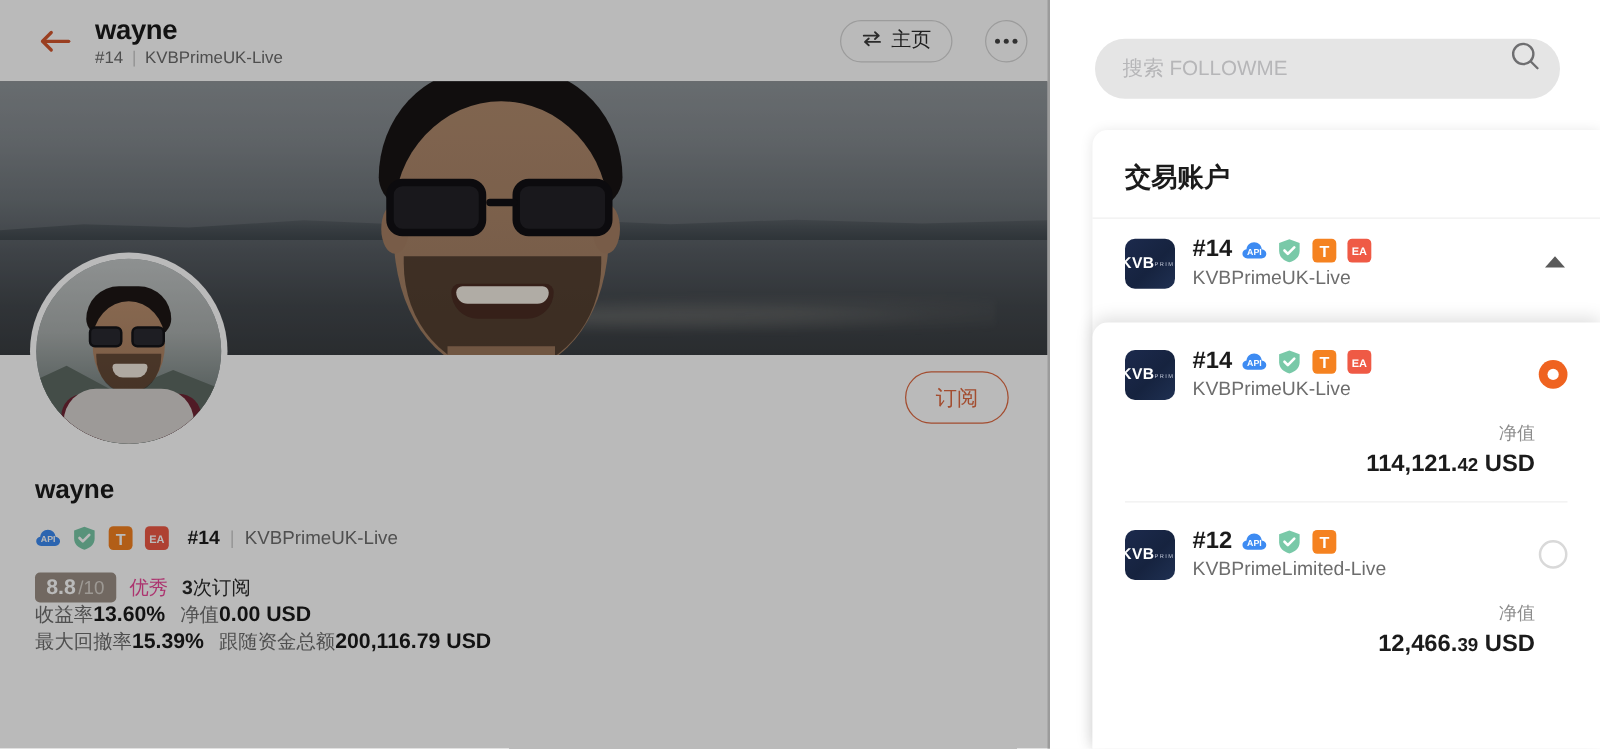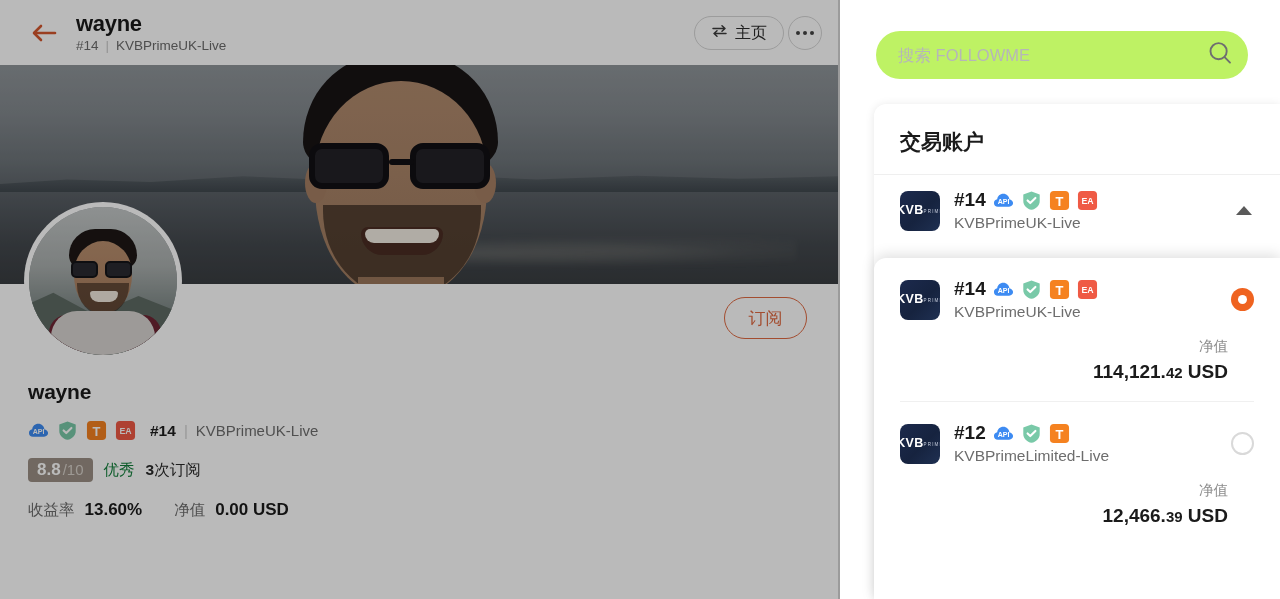--- a/index.html
+++ b/index.html
@@ -32,21 +32,21 @@
     position: absolute; left:0; top:0; width:840px; height:65px;
     background:#ffffff; display:flex; align-items:center; padding:0 18px 0 28px;
   }
   .back-arrow { width:32px; height:32px; flex:0 0 32px; margin-right:16px;
                 display:flex; align-items:center; justify-content:center; cursor:pointer; }
   .hdr-titles { flex:1 1 auto; min-width:0; }
   .hdr-name { font-size:22px; font-weight:bold; color:#1a1a1a; line-height:1.05;
               letter-spacing:-0.3px; }
   .hdr-sub { font-size:13.5px; color:#6b6b6b; margin-top:3px; display:flex; align-items:center; gap:7px; }
   .hdr-sub .sep { color:#c9c9c9; }
-  .hdr-actions { display:flex; align-items:center; gap:4px; flex:0 0 auto; }
+  .hdr-actions { display:flex; align-items:center; gap:26px; flex:0 0 auto; }
   .pill-btn {
     height:34px; padding:0 16px; border:1px solid #d6d6d6; border-radius:18px;
     display:flex; align-items:center; gap:7px; font-size:16px; color:#2d2d2d;
     background:#fff; cursor:pointer; line-height:1;
   }
   .dots-btn {
     width:34px; height:34px; border:1px solid #d6d6d6; border-radius:50%;
     display:flex; align-items:center; justify-content:center; gap:3px;
     background:#fff; cursor:pointer;
   }
@@ -136,39 +136,39 @@
   .acct-sep { color:#cfcfcf; }
   .acct-broker { color:#6e6e6e; font-size:15px; }
 
   .rating-row { display:flex; align-items:center; gap:11px; margin-top:17px; }
   .rating-chip {
     background:#9b8f85; border-radius:4px; padding:3px 9px 4px;
     display:flex; align-items:baseline; gap:2px; line-height:1;
   }
   .rating-score { color:#fff; font-size:17px; font-weight:bold; }
   .rating-max { color:#d8d2cb; font-size:15px; }
-  .rating-label { color:#15803d; font-size:15.5px; }
+  .rating-label { color:#ec4899; font-size:15.5px; }
   .sub-count { color:#2a2a2a; font-size:15.5px; }
   .sub-count b { font-weight:bold; }
 
-  .stat-row { display:flex; align-items:baseline; gap:10px; margin-top:18px; font-size:15.5px; }
+  .stat-row { display:flex; align-items:baseline; gap:0; margin-top:0; font-size:15.5px; }
   .stat-k { color:#6e6e6e; }
   .stat-v { color:#1b1b1b; font-weight:bold; font-size:17px; }
   .stat-v .dec { font-size:17px; }
   .stat-gap { width:12px; }
 
   
   #right-pane {
     position:absolute; left:840px; top:0; width:440px; height:599px;
     background:#ffffff;
   }
   .search-wrap { position:absolute; left:36px; top:31px; width:372px; height:48px; }
   .search-box {
-    width:100%; height:100%; background:#bef264; border-radius:24px;
-    display:flex; align-items:center; padding:0 14px 0 22px; cursor:text;
+    width:100%; height:100%; background:#e5e5e5; border-radius:24px;
+    display:flex; padding:0 14px 0 22px; cursor:text;
   }
   .search-input {
     flex:1 1 auto; border:none; outline:none; background:transparent;
     font-size:16.5px; color:#3a3a3a; font-family:inherit;
   }
   .search-input::placeholder { color:#b6b6b8; }
 
   .acct-card {
     position:absolute; left:874px; top:104px; width:406px; height:495px;
     background:#ffffff; border-radius:12px 0 0 0;
@@ -347,20 +347,27 @@
       </div>
 
       <div class="stat-row">
         <span class="stat-k">收益率</span>
         <span class="stat-v">13.60%</span>
         <span class="stat-gap"></span>
         <span class="stat-k">净值</span>
         <span class="stat-v"><span>0.</span><span class="dec">00</span><span> USD</span></span>
       </div>
 
+      <div class="stat-row">
+        <span class="stat-k">最大回撤率</span>
+        <span class="stat-v">15.39%</span>
+        <span class="stat-gap"></span>
+        <span class="stat-k">跟随资金总额</span>
+        <span class="stat-v"><span>200,116.</span><span class="dec">79</span><span> USD</span></span>
+      </div>
     </div>
 
     <div id="left-dim"></div>
   </div>
   <div id="left-edge"></div>
 
   <div id="right-pane">
     <div class="search-wrap">
       <div class="search-box">
         <input class="search-input" type="text" placeholder="搜索 FOLLOWME" style="">

